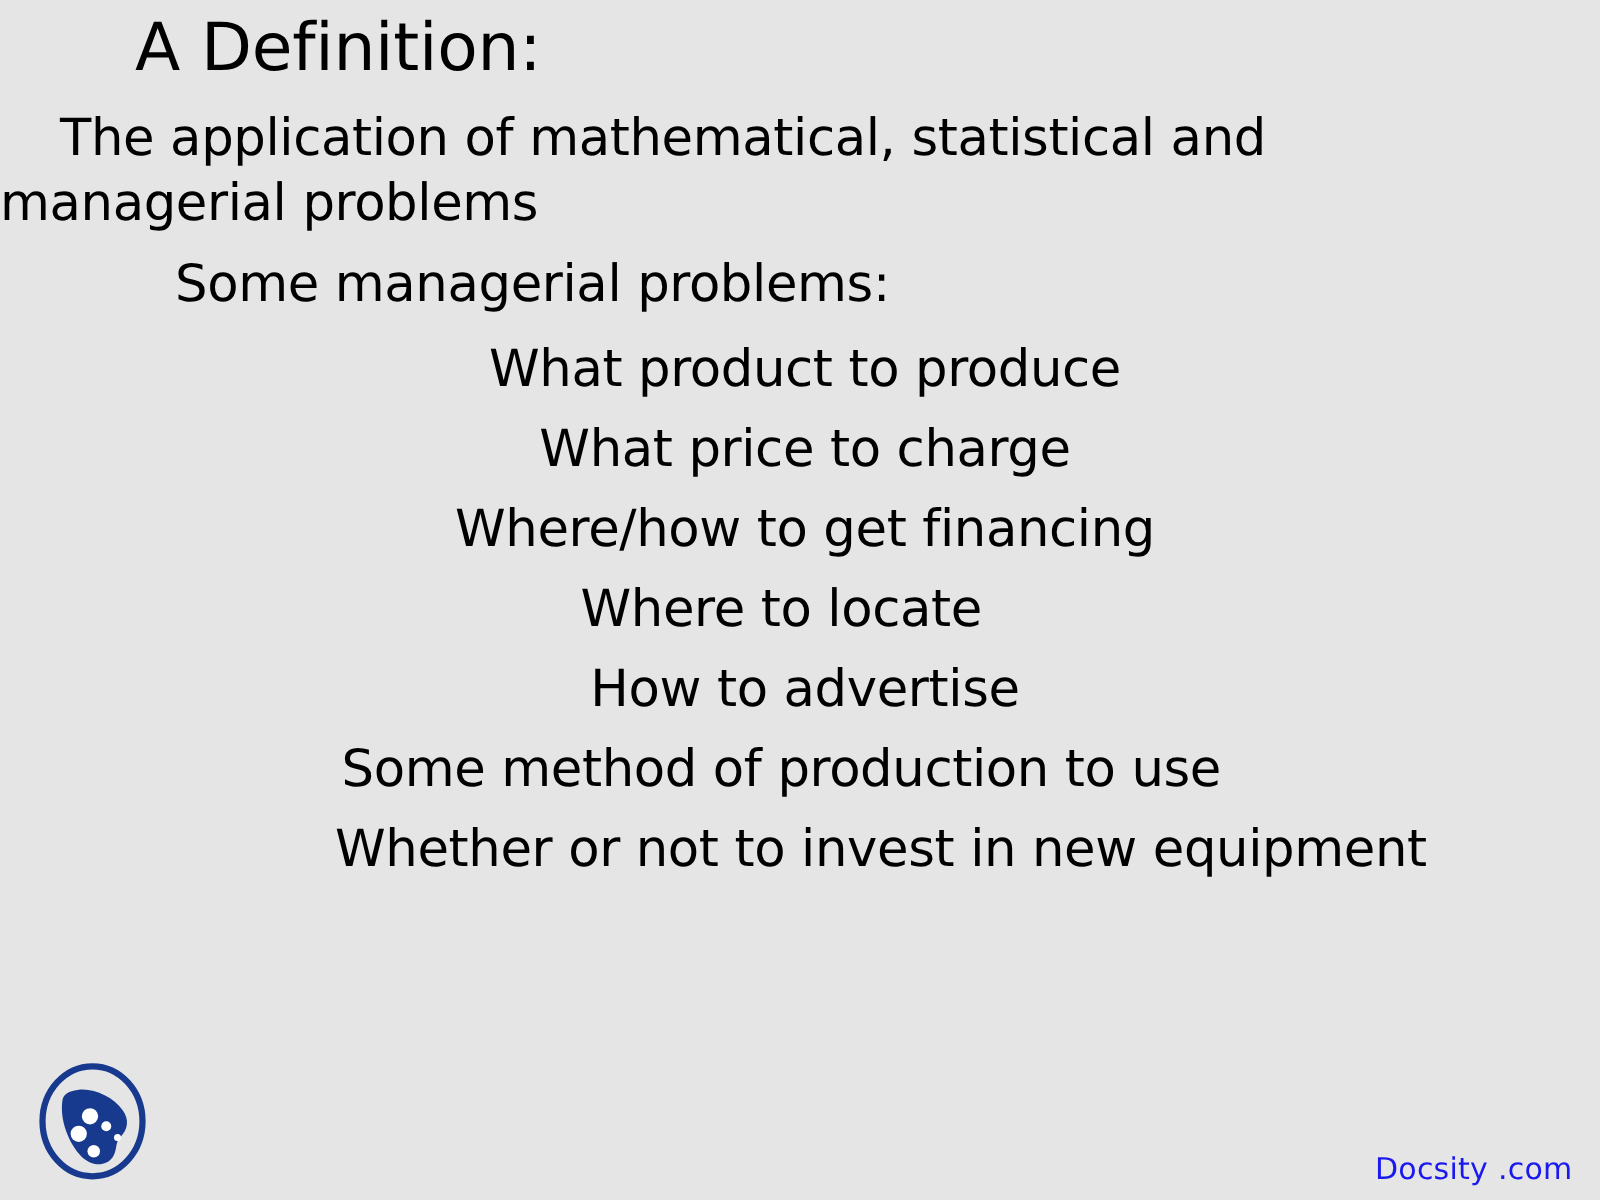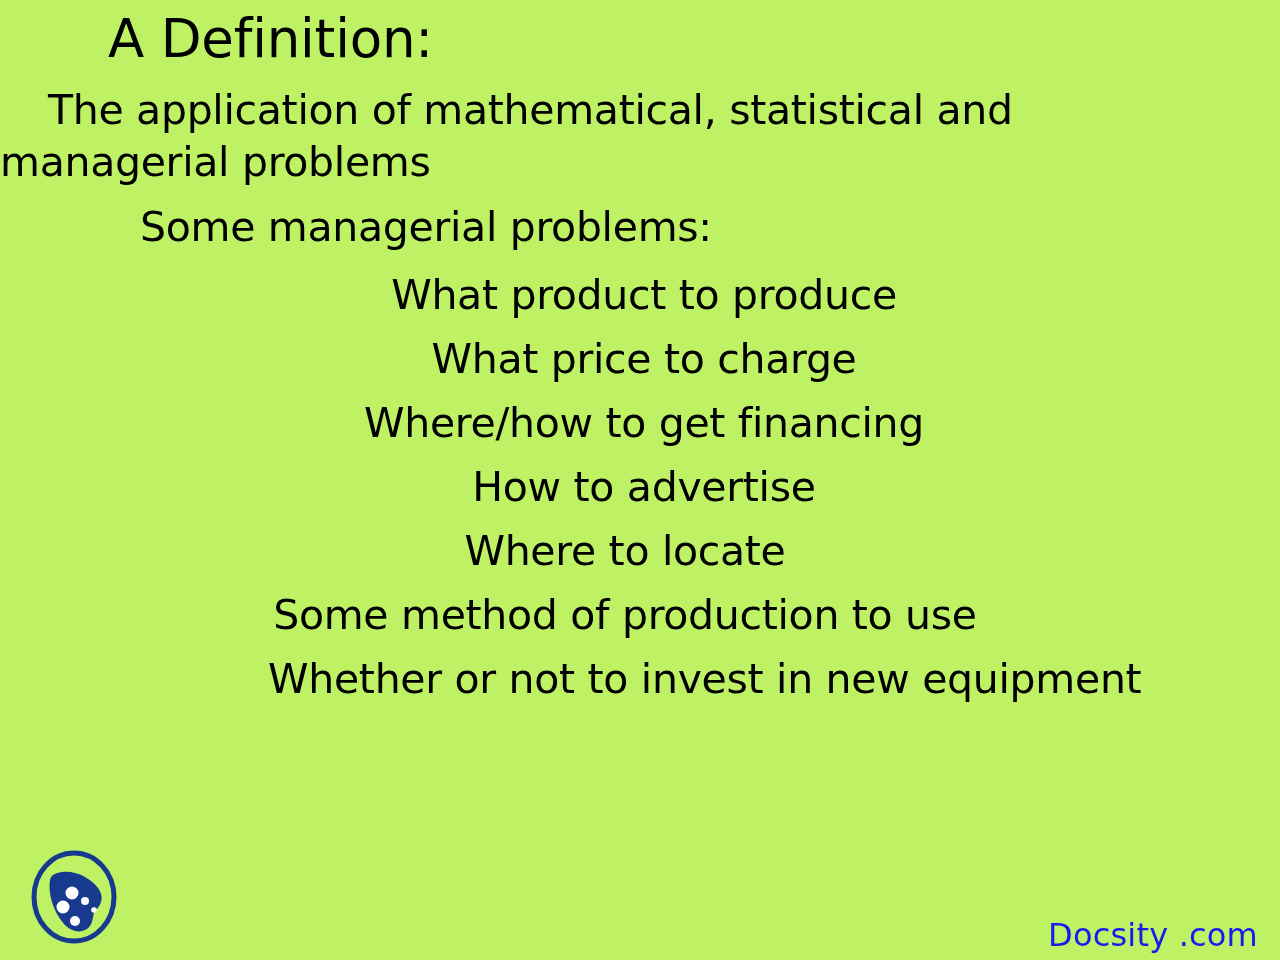--- a/index.html
+++ b/index.html
@@ -13,21 +13,21 @@
     position: relative;
     overflow: hidden;
     font-family: "DejaVu Sans", "Liberation Sans", sans-serif;
     color: #000000;
     -webkit-font-smoothing: antialiased;
   }
 
   .slide {
     position: absolute;
     inset: 0;
-    background: #bef264;
+    background: #e5e5e5;
   }
 
   
   .slide-title {
     position: absolute;
     left: 108px;
     top: 8px;
     font-size: 53px;
     line-height: 62px;
     font-weight: 400;
@@ -83,21 +83,21 @@
     width: 92px;
     height: 98px;
   }
   .logo svg { display: block; width: 92px; height: 98px; }
 
   
   .brand {
     position: absolute;
     right: 22px;
     top: 920px;
-    font-size: 32px;
+    font-size: 24px;
     line-height: 30px;
     font-weight: 400;
     letter-spacing: 0.2px;
     white-space: nowrap;
   }
 </style>
 </head>
 <body>
 
 <div class="slide">
@@ -110,22 +110,22 @@
       <div class="l1">The application of mathematical, statistical and</div>
       <div class="l3">managerial problems</div>
     </div>
 
     <div class="lvl-a">Some managerial problems:</div>
 
     <div class="items-wrap">
       <div class="item ind-deep">What product to produce</div>
       <div class="item ind-deep">What price to charge</div>
       <div class="item ind-deep">Where/how to get financing</div>
+      <div class="item ind-mid">Where to locate</div>
       <div class="item ind-deep">How to advertise</div>
-      <div class="item ind-mid">Where to locate</div>
       <div class="item ind-mid">Some method of production to use</div>
       <div class="item ind-deep">Whether or not to invest in new equipment</div>
     </div>
 
   </div>
 
   <div class="logo">
     <svg viewBox="0 0 92 98" xmlns="http://www.w3.org/2000/svg" aria-hidden="true">
       <ellipse cx="46" cy="49" rx="40" ry="44" fill="none" stroke="#173a8f" stroke-width="5"></ellipse>
       <path d="M 22 32

